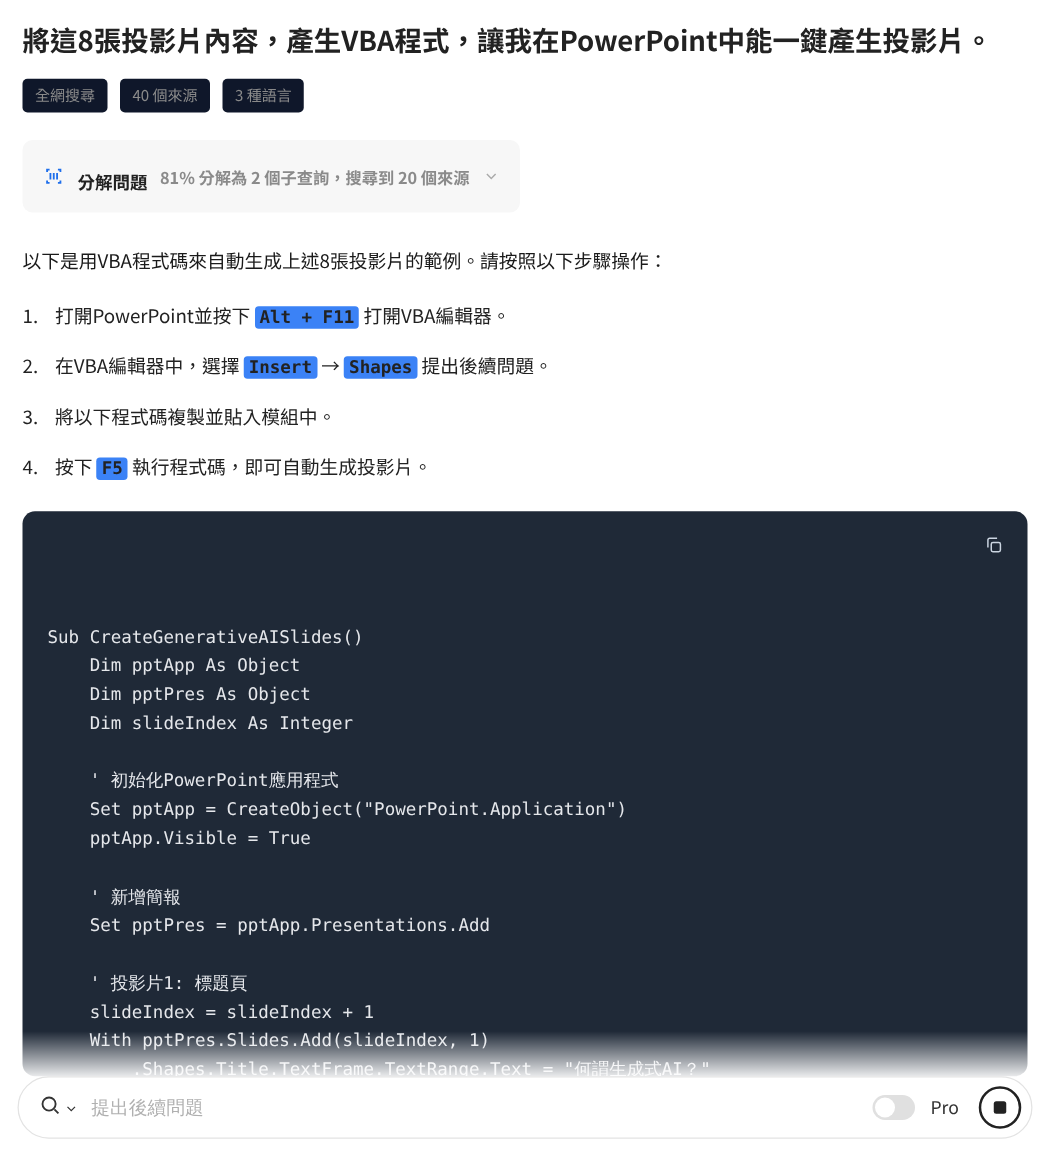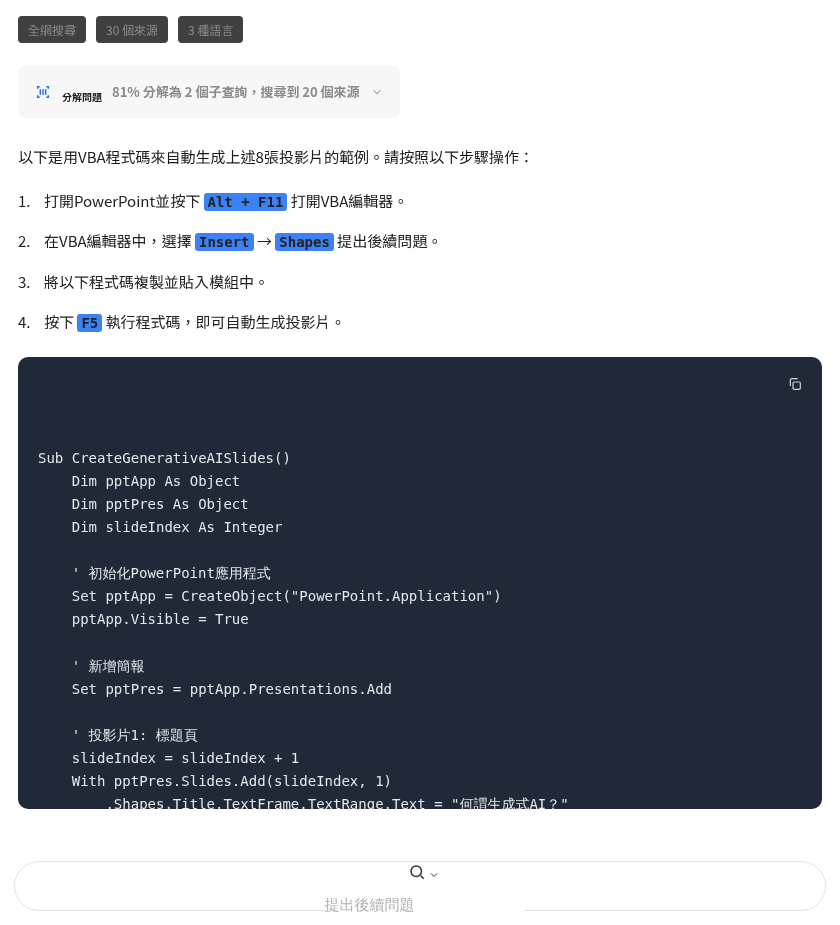--- a/index.html
+++ b/index.html
@@ -15,42 +15,42 @@
 .container { padding: 16px 18px 0 18px; }
 .title {
   font-size: 22px;
   font-weight: 700;
   line-height: 1.5;
   margin-bottom: 14px;
   color: #222;
 }
 .tags { display: flex; gap: 10px; margin-bottom: 22px; }
 .tag {
-  background: #404040;
+  background: #0f172a;
   color: #8a8a8a;
   font-size: 12px;
   padding: 5px 10px;
   border-radius: 4px;
 }
 .disclosure {
   display: flex;
   align-items: center;
   gap: 10px;
   background: #f7f7f7;
   border-radius: 8px;
   padding: 14px 16px;
   margin-bottom: 26px;
   width: fit-content;
 }
 .disclosure-icon {
   width: 18px; height: 18px;
   display: flex; align-items: center; justify-content: center;
   color: #1f6feb;
 }
-.disclosure-label { font-size: 10px; font-weight: 700; color: #222; margin-top: 10px; }
+.disclosure-label { font-size: 14px; font-weight: 700; color: #222; margin-top: 10px; }
 .disclosure-meta { font-size: 13px; color: #8a8a8a; font-weight: bold; }
 .chevron { color: #aaa; }
 .intro { font-size: 15px; line-height: 1.7; margin-bottom: 18px; }
 ol.steps { list-style: none; counter-reset: step; margin-bottom: 22px; }
 ol.steps li {
   counter-increment: step;
   font-size: 15px;
   line-height: 1.7;
   color: #222;
   margin-bottom: 14px;
@@ -96,21 +96,20 @@
   position: absolute;
   left: 14px; right: 14px; bottom: 14px;
   height: 50px;
   background: #fff;
   border: 1px solid #e3e3e3;
   border-radius: 26px;
   display: flex;
   align-items: center;
   padding: 0 8px 0 16px;
   gap: 10px;
-  flex-direction: column;
 }
 .input-bar .search-btn {
   display: flex; align-items: center; gap: 2px;
   color: #333;
 }
 .input-bar input {
   flex: 1;
   border: none;
   outline: none;
   font-size: 15px;
@@ -145,24 +144,25 @@
   left: 0; right: 0; bottom: 60px;
   height: 40px;
   background: linear-gradient(to bottom, rgba(255,255,255,0), #fff);
   pointer-events: none;
 }
 </style>
 </head>
 <body>
 
 <div class="container">
+  <h1 class="title">將這8張投影片內容，產生VBA程式，讓我在PowerPoint中能一鍵產生投影片。</h1>
 
   <div class="tags">
     <span class="tag">全網搜尋</span>
-    <span class="tag">30 個來源</span>
+    <span class="tag">40 個來源</span>
     <span class="tag">3 種語言</span>
   </div>
 
   <div class="disclosure">
     <span class="disclosure-icon">
       <svg width="16" height="16" viewBox="0 0 24 24" fill="none" stroke="currentColor" stroke-width="2.2">
           <path d="M4 7V4h3M20 7V4h-3M4 17v3h3M20 17v3h-3M8 8v8M12 8v8M16 8v8"></path>
         </svg>
     </span>
     <span class="disclosure-label">分解問題</span>

